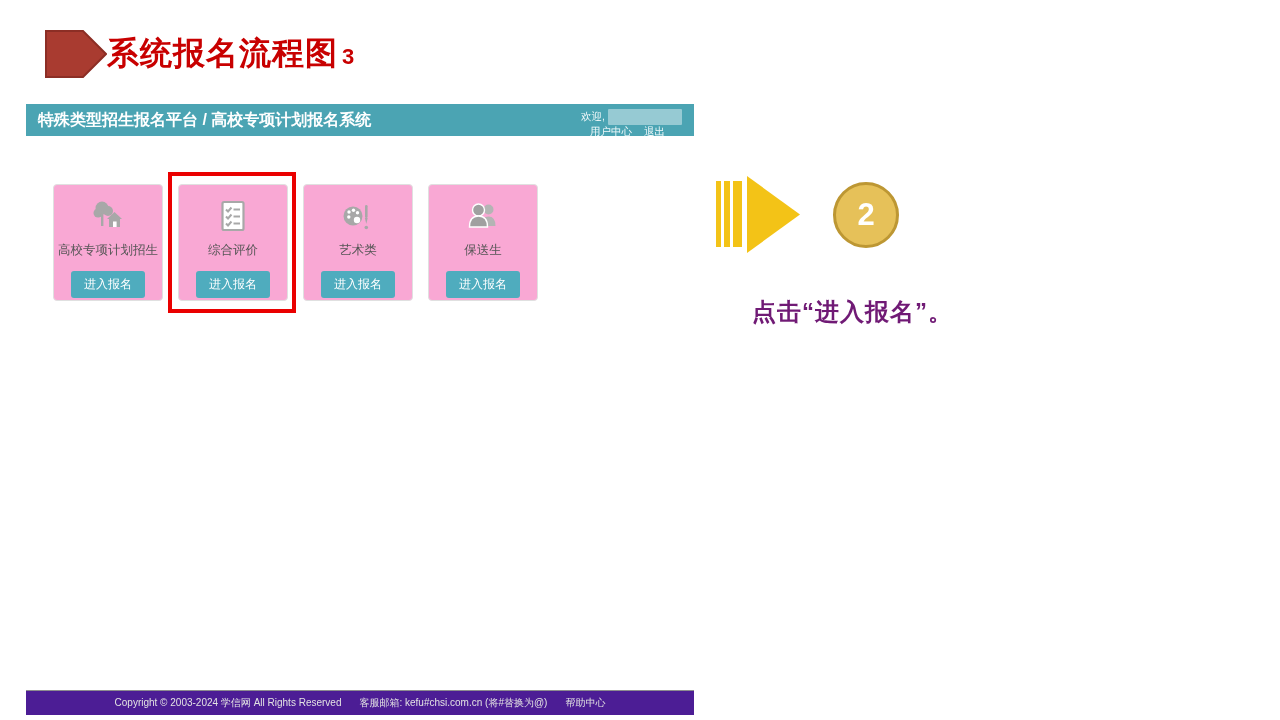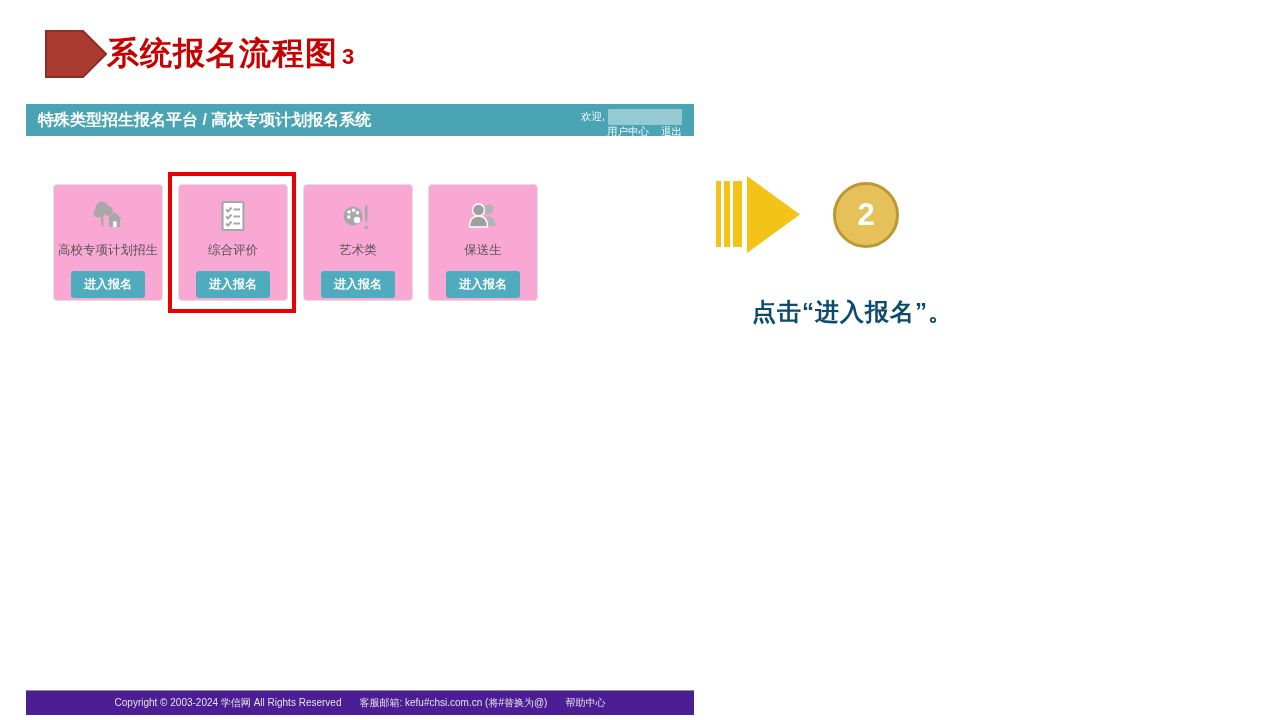--- a/index.html
+++ b/index.html
@@ -9,49 +9,49 @@
   
   .title-row{position:absolute;left:45px;top:30px;display:flex;align-items:center;}
   .title-row h1{margin:0;font-size:32px;font-weight:bold;color:#c80000;letter-spacing:1px;white-space:nowrap;}
   .title-num{font-size:22px;font-weight:bold;color:#c80000;margin-left:4px;}
 
   
   .page{position:absolute;left:26px;top:104px;width:668px;height:612px;background:#fff;}
   .page-header{position:absolute;left:0;top:0;width:100%;height:32px;background:#4ba4b3;}
   .page-header-title{position:absolute;left:12px;top:50%;transform:translateY(-50%);
       color:#fff;font-size:16px;font-weight:bold;white-space:nowrap;}
-  .header-right{position:absolute;right:12px;top:4px;text-align:right;color:#eef7f8;font-size:10.5px;}
+  .header-right{position:absolute;right:12px;top:4px;color:#eef7f8;font-size:10.5px;}
   .welcome-row{display:flex;align-items:center;justify-content:flex-end;gap:3px;height:17px;}
   .redact{display:inline-block;width:74px;height:16px;background:rgba(255,255,255,0.42);border-radius:1px;}
   .links-row{}
   .links-row a{color:#f2fafb;text-decoration:none;margin-left:9px;cursor:pointer;}
 
   .cards{position:absolute;left:27px;top:80px;display:flex;gap:15px;}
   .card{box-sizing:border-box;width:110px;height:117px;background:#f9a8d4;border:1px solid #e0e0e0;
         border-radius:4px;display:flex;flex-direction:column;align-items:center;padding-top:13px;}
   .card .icon{width:36px;height:36px;}
   .card .label{margin-top:8px;font-size:12.5px;color:#555;white-space:nowrap;}
   .card .btn{margin-top:12px;border:none;background:#4facbe;color:#fff;font-size:12px;
-             padding:5px 13px;border-radius:3px;cursor:pointer;font-family:inherit;font-weight:bold;}
+             padding:5px 13px;border-radius:3px;cursor:pointer;font-family:inherit;}
 
   .highlight-box{position:absolute;left:142px;top:68px;width:128px;height:141px;
                  box-sizing:border-box;border:4px solid #ea0000;}
 
   .page-footer{position:absolute;left:0;top:586px;width:100%;height:25px;background:#4c1d95;
                border-top:1px solid #8d8d8f;box-sizing:border-box;color:#e3e3e3;font-size:10px;
                display:flex;align-items:center;justify-content:center;gap:18px;white-space:nowrap;}
   .page-footer a{color:#e3e3e3;text-decoration:none;cursor:pointer;}
 
   
   .step-arrow{position:absolute;left:712px;top:176px;}
   .step-circle{position:absolute;left:833px;top:182px;width:60px;height:60px;border-radius:50%;
                background:#e6c159;border:3px solid #bd9733;color:#fff;font-size:31px;font-weight:bold;
                display:flex;align-items:center;justify-content:center;}
   .instruction{position:absolute;left:752px;top:296px;font-size:24px;font-weight:bold;
-               color:#0c4a6e;white-space:nowrap;letter-spacing:1px;}
+               color:#701a75;white-space:nowrap;letter-spacing:1px;}
 </style>
 </head>
 <body>
 
 <div>
 
   <div class="title-row">
     <svg class="pent" width="62" height="48" viewBox="0 0 62 48">
       <polygon points="1,1 38,1 61,24 38,47 1,47" fill="#a93b30" stroke="#8c2e25" stroke-width="2"></polygon>
     </svg>

